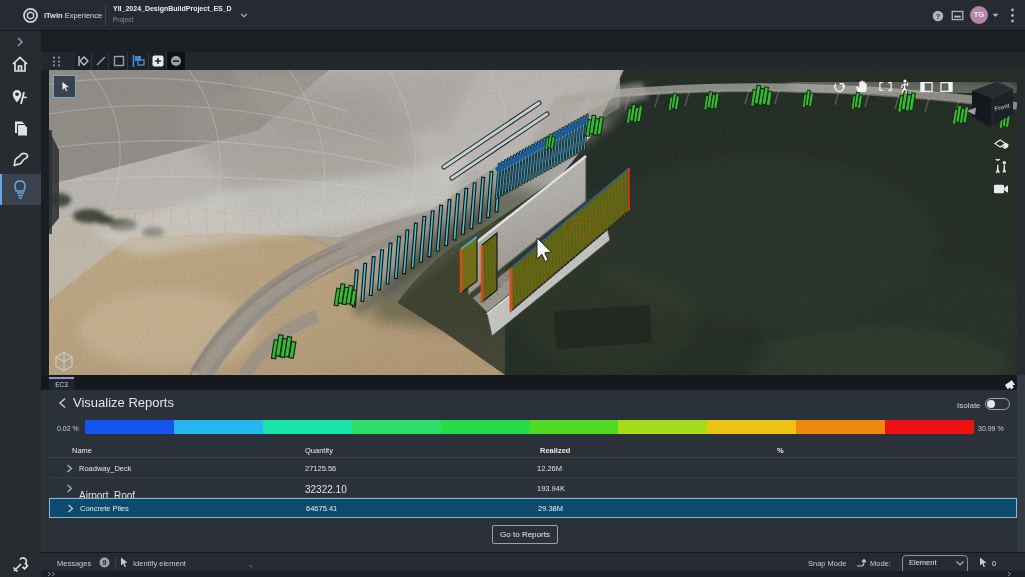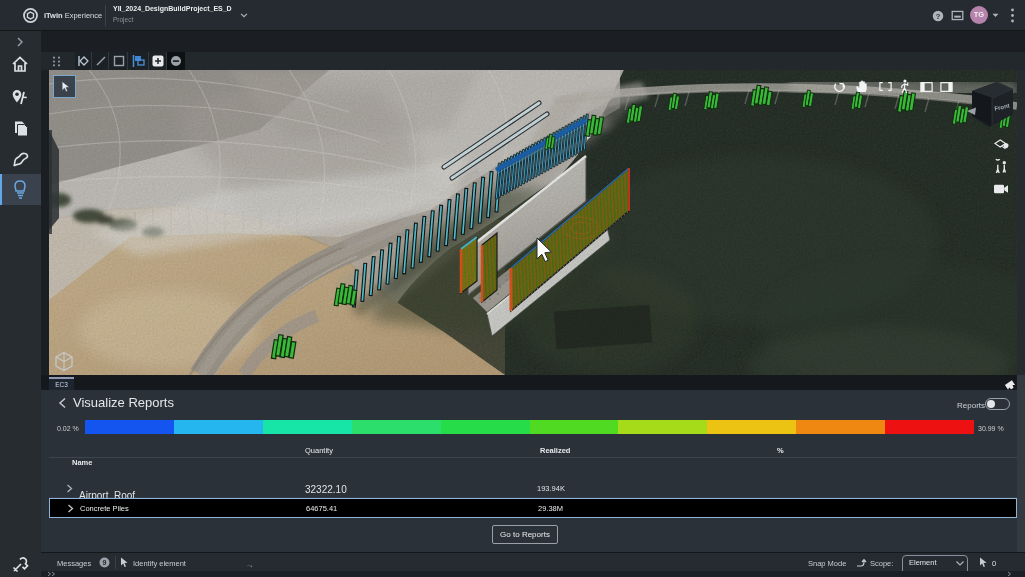--- a/index.html
+++ b/index.html
@@ -546,55 +546,63 @@
     <div class="abs" style="left:0;top:0;width:984px;height:15px;background:#15181c"></div>
     <div class="abs" style="left:8px;top:2px;width:25px;height:13px;background:#1d2531;border-top:2px solid #8f9bb3;color:#cdd6e0;font-size:6.5px;text-align:center;line-height:12px">EC3</div>
     <svg class="abs" style="left:963px;top:4px" width="12" height="12" viewBox="0 0 12 12">
           <path d="M7,1 L11,5 L8.5,5.5 L10,8 L8,10 L5.5,8.5 L5,11 L1,7 Z" fill="#e8eaec" transform="rotate(10 6 6)"></path>
         </svg>
 
     <svg class="abs" style="left:17px;top:22px" width="9" height="12" viewBox="0 0 9 12">
           <path d="M7,1.5 L2,6 L7,10.5" fill="none" stroke="#c3c8cd" stroke-width="1.5"></path>
         </svg>
     <div class="abs" style="left:32px;top:20px;font-size:13px;color:#e4e7ea">Visualize Reports</div>
-    <div class="abs" style="left:916px;top:26px;font-size:8px;color:#cdd2d7">Reports</div>
+    <div class="abs" style="left:916px;top:26px;font-size:8px;color:#cdd2d7">Isolate</div>
     <div class="abs" style="left:944px;top:23px;width:25px;height:12px;border:1px solid #9aa1a8;border-radius:6.5px">
       <div class="abs" style="left:1px;top:1px;width:8px;height:8px;border-radius:50%;background:#e4e7ea"></div>
     </div>
 
     <div class="abs" style="left:16px;top:50px;font-size:7px;color:#c8cdd2">0.02 %</div>
     <div class="abs" style="left:44px;top:45px;width:889px;height:14px;display:flex">
       <div style="flex:1;background:#1355ee"></div>
           <div style="flex:1;background:#25b6f0"></div>
       <div style="flex:1;background:#17e5a8"></div>
           <div style="flex:1;background:#2cdf6c"></div>
       <div style="flex:1;background:#27dc49"></div>
           <div style="flex:1;background:#50db22"></div>
       <div style="flex:1;background:#a5db18"></div>
           <div style="flex:1;background:#edc313"></div>
       <div style="flex:1;background:#ee8811"></div>
           <div style="flex:1;background:#ee1111"></div>
     </div>
     <div class="abs" style="left:937px;top:50px;font-size:7px;color:#c8cdd2">30.99 %</div>
 
     <div class="abs" style="left:8px;top:67px;width:968px;height:16px;border-bottom:1px solid #3d444d">
-      <span class="abs" style="left:23px;top:16px;font-size:7.5px;font-weight:700;color:#e6e9ec">Name</span>
+      <span class="abs" style="left:23px;top:4px;font-size:7.5px;font-weight:400;color:#e6e9ec">Name</span>
       <span class="abs" style="left:256px;top:4px;font-size:7.5px;font-weight:400;color:#e6e9ec">Quantity</span>
       <span class="abs" style="left:491px;top:4px;font-size:7.5px;font-weight:700;color:#e6e9ec">Realized</span>
       <span class="abs" style="left:728px;top:4px;font-size:7.5px;font-weight:700;color:#e6e9ec">%</span>
     </div>
+    <div class="abs" style="left:8px;top:83px;width:968px;height:20px;border-bottom:1px solid #363d46">
+      <svg class="abs" style="left:17px;top:6px" width="7" height="9" viewBox="0 0 7 9">
+            <path d="M1.5,1 L5.5,4.5 L1.5,8" fill="none" stroke="#aeb4ba" stroke-width="1.3"></path>
+          </svg>
+      <span class="abs" style="left:30px;top:6px;font-size:7.5px;color:#dfe3e7">Roadway_Deck</span>
+      <span class="abs" style="left:256px;top:6px;font-size:7.5px;color:#dfe3e7">27125.56</span>
+      <span class="abs" style="left:488px;top:6px;font-size:7.5px;color:#dfe3e7">12.26M</span>
+    </div>
     <div class="abs" style="left:8px;top:103px;width:968px;height:20px;border-bottom:1px solid #363d46">
       <svg class="abs" style="left:17px;top:6px" width="7" height="9" viewBox="0 0 7 9">
             <path d="M1.5,1 L5.5,4.5 L1.5,8" fill="none" stroke="#aeb4ba" stroke-width="1.3"></path>
           </svg>
       <span class="abs" style="left:30px;top:12px;font-size:10px;color:#dfe3e7">Airport_Roof</span>
       <span class="abs" style="left:256px;top:6px;font-size:10px;color:#dfe3e7">32322.10</span>
       <span class="abs" style="left:488px;top:6px;font-size:7.5px;color:#dfe3e7">193.94K</span>
     </div>
-    <div class="abs" style="left:8px;top:123px;width:968px;height:20px;background:#000000;border:1px solid #8db4d4">
+    <div class="abs" style="left:8px;top:123px;width:968px;height:20px;background:#0c4a6e;border:1px solid #8db4d4">
       <svg class="abs" style="left:17px;top:5px" width="7" height="9" viewBox="0 0 7 9">
             <path d="M1.5,1 L5.5,4.5 L1.5,8" fill="none" stroke="#c3c8cd" stroke-width="1.3"></path>
           </svg>
       <span class="abs" style="left:30px;top:5px;font-size:7.5px;color:#e8ebee">Concrete Piles</span>
       <span class="abs" style="left:256px;top:5px;font-size:7.5px;color:#e8ebee">64675.41</span>
       <span class="abs" style="left:488px;top:5px;font-size:7.5px;color:#e8ebee">29.38M</span>
     </div>
     <div class="abs" style="left:451px;top:150px;width:66px;height:19px;border:1px solid #99a0a8;border-radius:2px;text-align:center;font-size:8px;color:#e8ebee;line-height:18px">Go to Reports</div>
   </div>
 
@@ -607,21 +615,21 @@
     <svg class="abs" style="left:79px;top:4px" width="9" height="11" viewBox="0 0 9 11">
           <path d="M1,0.5 L1,8.5 L3.2,6.5 L4.6,10 L6,9.4 L4.6,6 L7.6,5.8 Z" fill="#c6ccd2"></path>
         </svg>
     <span class="abs" style="left:92px;top:6px;font-size:7.5px;color:#c6ccd2">Identify element</span>
     <div class="abs" style="left:74px;top:3px;width:1px;height:13px;background:#3a4046"></div>
 <span class="abs" style="left:206px;top:9px;font-size:7px;color:#777e85">⤳</span>
     <span class="abs" style="left:767px;top:6px;font-size:7.5px;color:#c6ccd2">Snap Mode</span>
     <svg class="abs" style="left:815px;top:5px" width="12" height="10" viewBox="0 0 12 10">
           <path d="M1,8 L5,8 Q8,8 8,4 L8,2 M6,4 L8,1.6 L10,4" fill="none" stroke="#c6ccd2" stroke-width="1.2"></path>
         </svg>
-    <span class="abs" style="left:829px;top:6px;font-size:7.5px;color:#c6ccd2">Scope:</span>
+    <span class="abs" style="left:829px;top:6px;font-size:7.5px;color:#c6ccd2">Mode:</span>
     <div class="abs" style="left:861px;top:2px;width:66px;height:32px;border:1px solid #878f98;border-radius:4px">
       <span class="abs" style="left:6px;top:2px;font-size:7.5px;color:#dfe3e7">Element</span>
       <svg class="abs" style="left:53px;top:5px" width="8" height="5" viewBox="0 0 8 5">
             <path d="M0.5,0.5 L4,4 L7.5,0.5" fill="none" stroke="#aeb4ba" stroke-width="1.2"></path>
           </svg>
     </div>
     <svg class="abs" style="left:938px;top:4px" width="9" height="11" viewBox="0 0 9 11">
           <path d="M1,0.5 L1,8.5 L3.2,6.5 L4.6,10 L6,9.4 L4.6,6 L7.6,5.8 Z" fill="#c6ccd2"></path>
         </svg>
     <span class="abs" style="left:951px;top:6px;font-size:7.5px;color:#dfe3e7">0</span>

